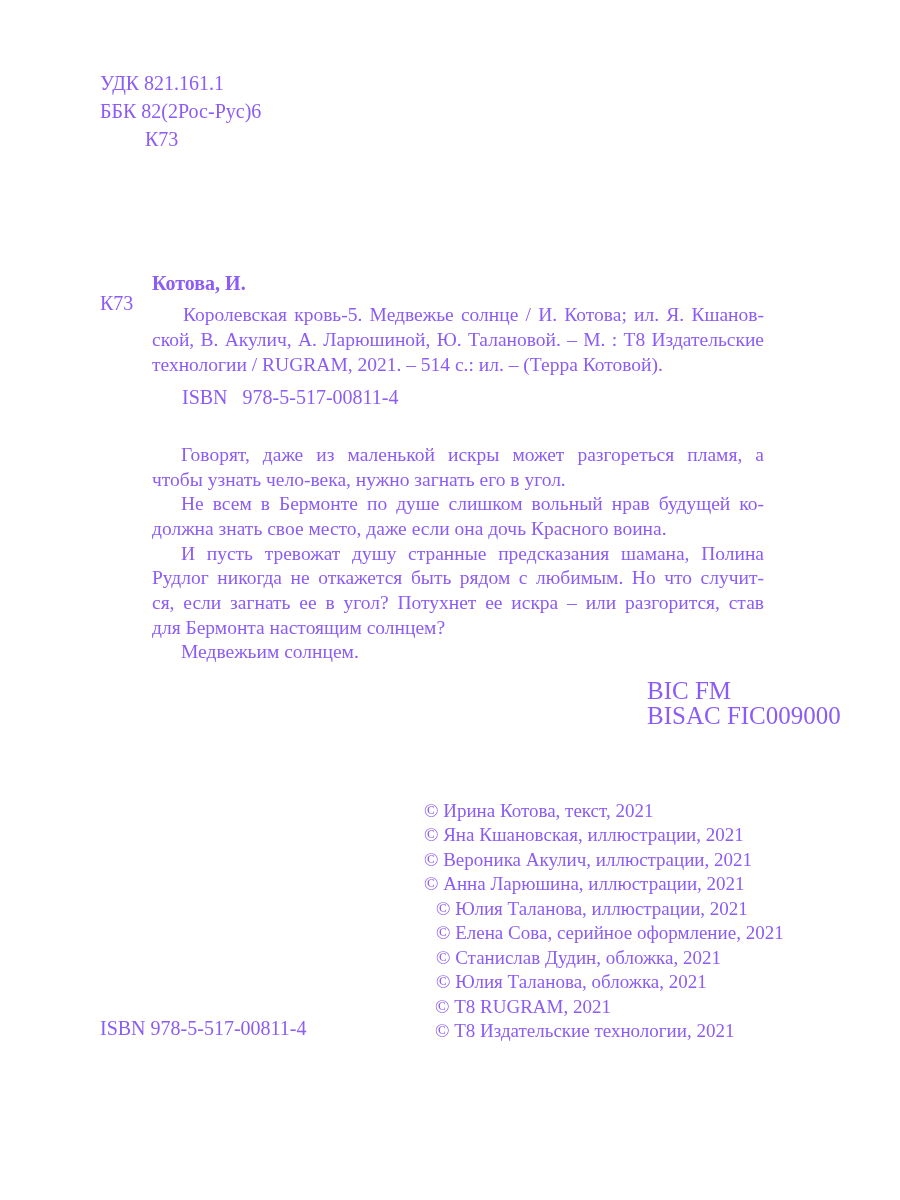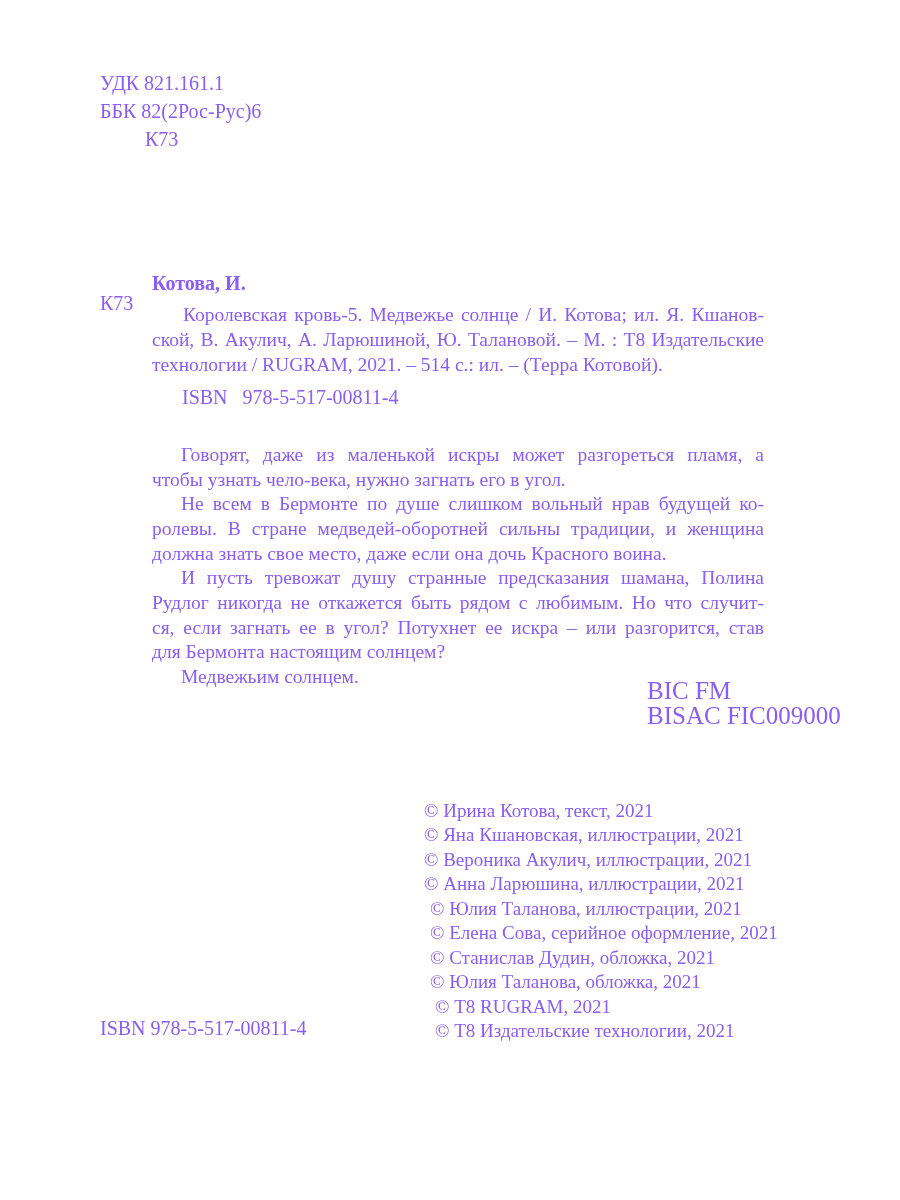--- a/index.html
+++ b/index.html
@@ -87,21 +87,21 @@
   }
 
   
   .copyrights {
     left: 424px;
     top: 799px;
     font-size: 19px;
     line-height: 24.45px;
     white-space: nowrap;
   }
-  .copyrights .off1 { margin-left: 6px; }
+  .copyrights .off1 { margin-left: 12px; }
   .copyrights .off2 { margin-left: 11px; }
 
   
   .isbn-bottom {
     left: 100px;
     top: 1016px;
     font-size: 20px;
     line-height: 24.6px;
     white-space: nowrap;
   }
@@ -128,21 +128,20 @@
   </div>
 
   <div class="abs isbn-top">
     <span>ISBN</span><span class="isbn-gap"></span><span>978-5-517-00811-4</span>
   </div>
 
   <div class="abs annotation">
     <div class="line jst ind">Говорят, даже из маленькой искры может разгореться пламя, а</div>
     <div class="line">чтобы узнать чело-века, нужно загнать его в угол.</div>
     <div class="line jst ind">Не всем в Бермонте по душе слишком вольный нрав будущей ко-</div>
-    <div class="line jst">ролевы. В стране медведей-оборотней сильны традиции, и женщина</div>
     <div class="line">должна знать свое место, даже если она дочь Красного воина.</div>
     <div class="line jst ind">И пусть тревожат душу странные предсказания шамана, Полина</div>
     <div class="line jst">Рудлог никогда не откажется быть рядом с любимым. Но что случит-</div>
     <div class="line jst">ся, если загнать ее в угол? Потухнет ее искра – или разгорится, став</div>
     <div class="line">для Бермонта настоящим солнцем?</div>
     <div class="line ind">Медвежьим солнцем.</div>
   </div>
 
   <div class="abs codes-block">
     <div class="line">BIC FM</div>

